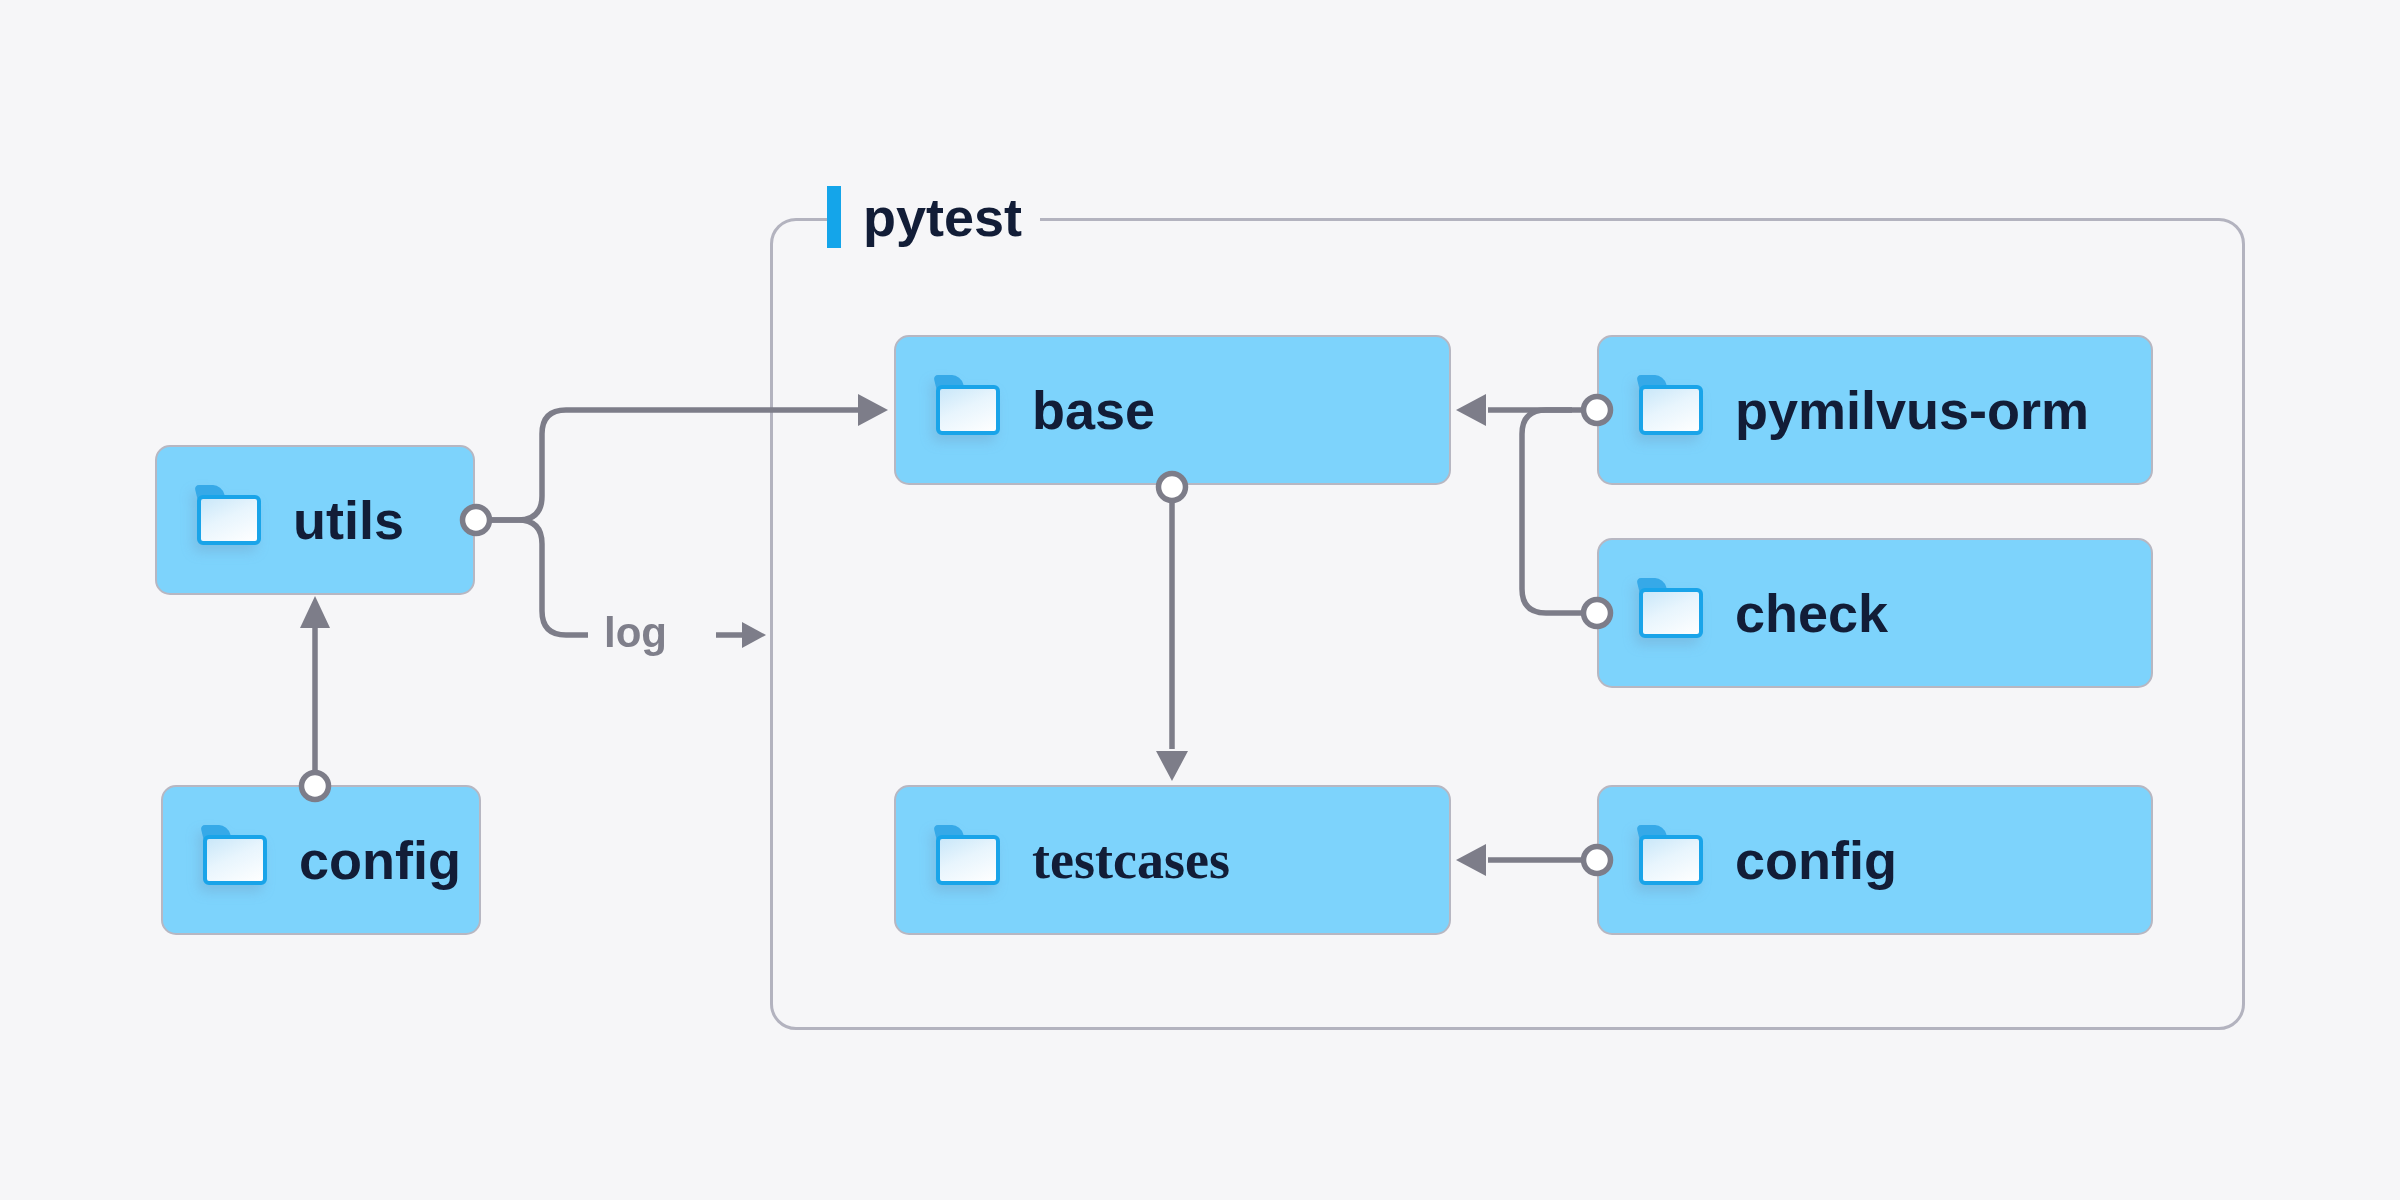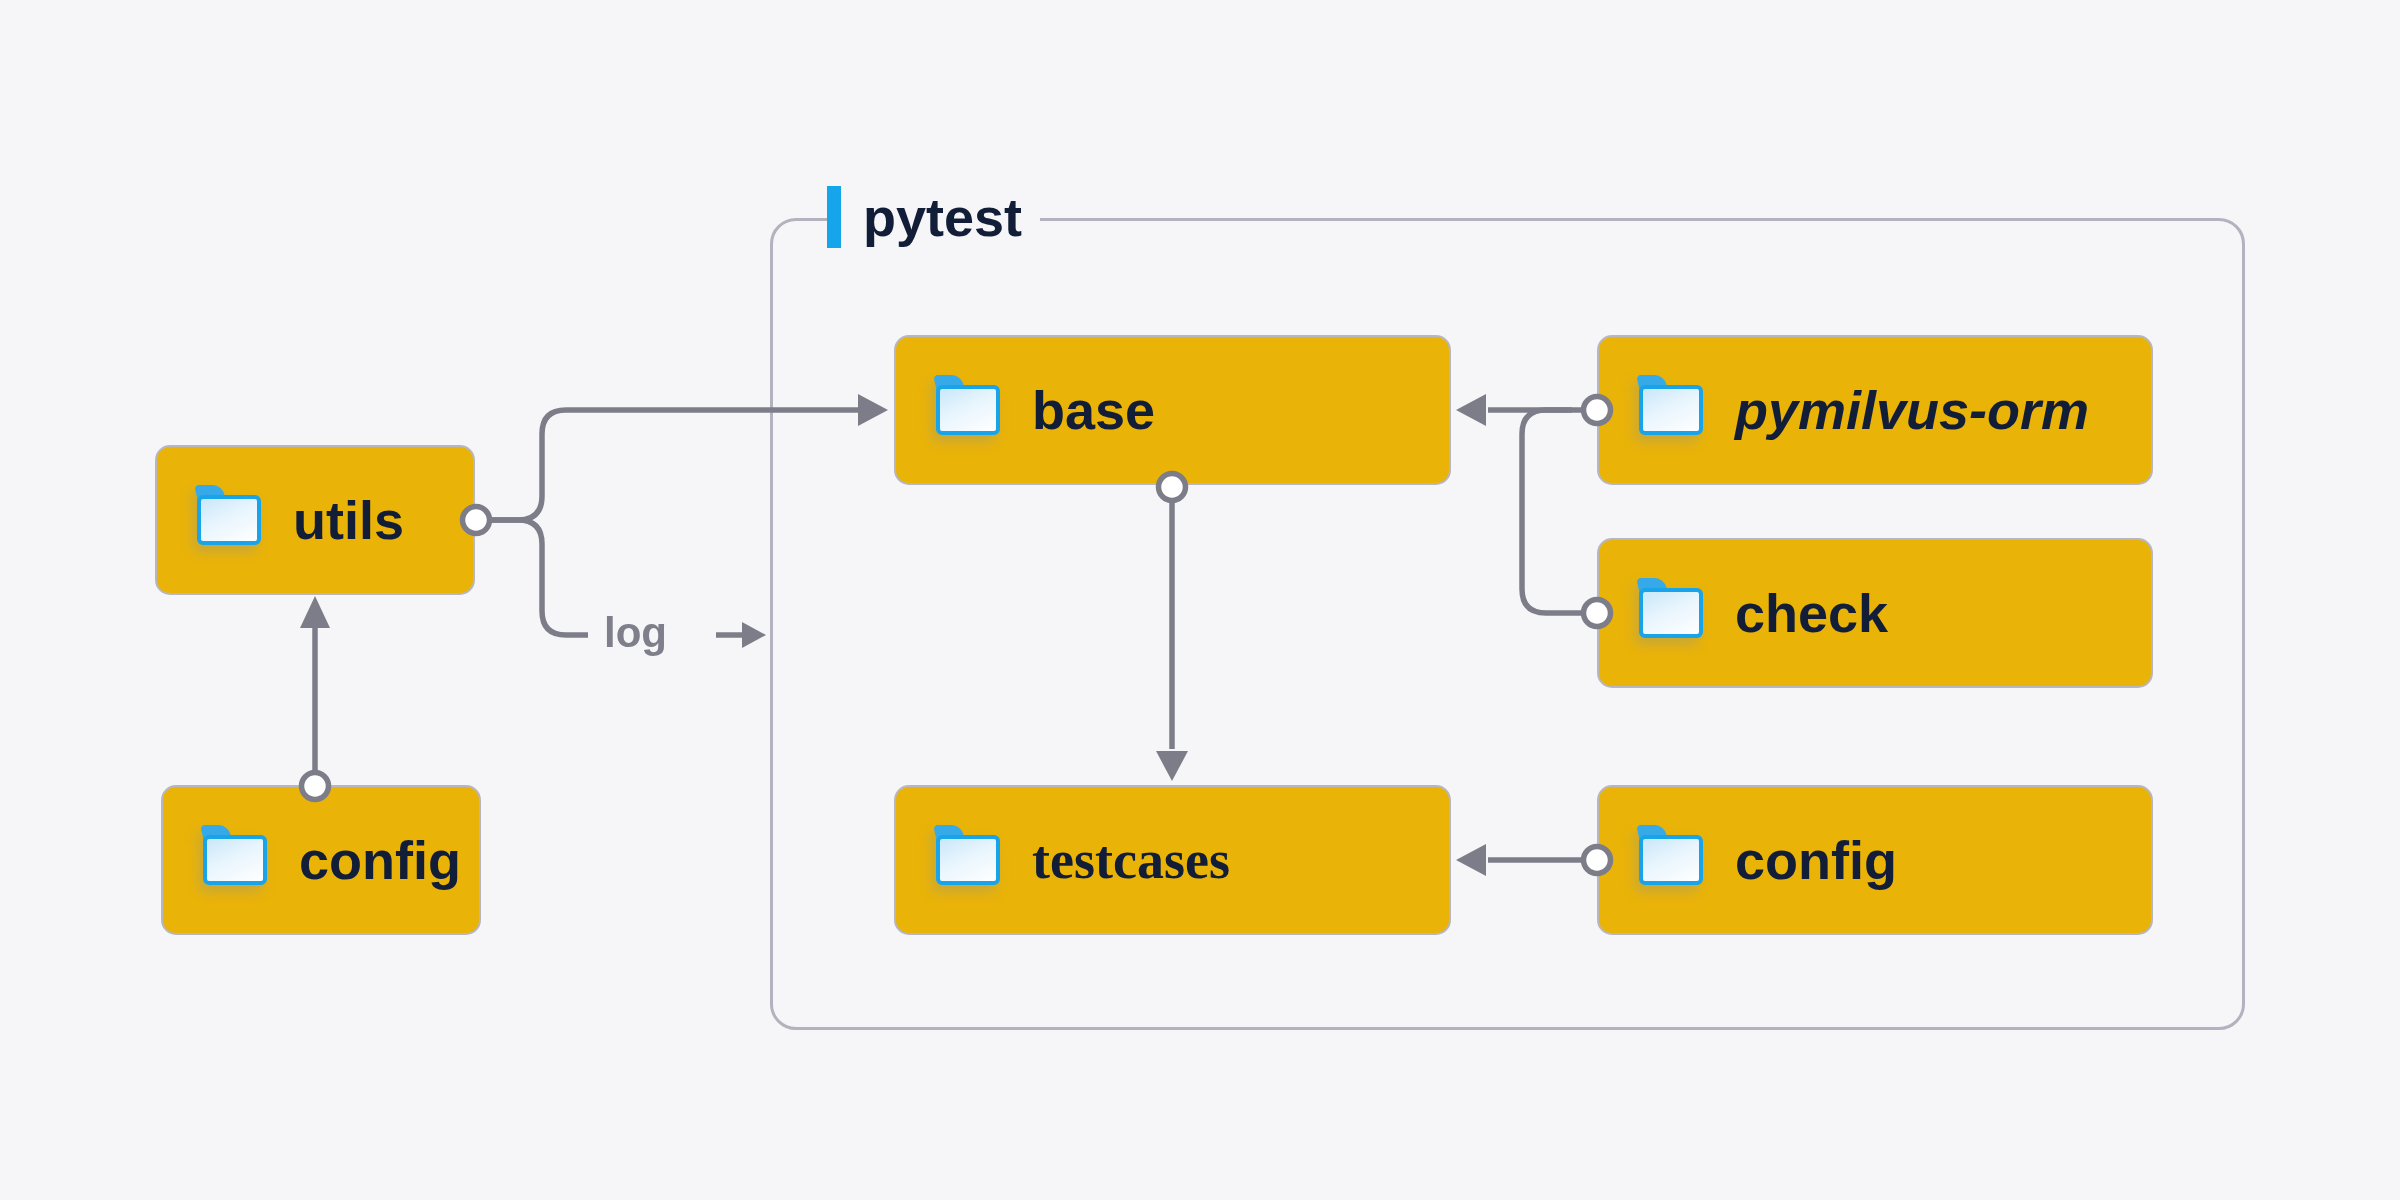--- a/index.html
+++ b/index.html
@@ -44,41 +44,41 @@
     font-size: 54px;
     font-weight: 700;
     color: #121d37;
     line-height: 62px;
     white-space: nowrap;
   }
 
   
   .node {
     position: absolute;
-    background: #eab308;
+    background: #7dd3fc;
     border: 2.5px solid #b7b7c2;
     border-radius: 15px;
     box-sizing: border-box;
     display: flex;
     align-items: center;
     padding-left: 40px;
     gap: 32px;
     z-index: 2;
   }
   .node-label {
     font-size: 54px;
     font-weight: 700;
     color: #121d37;
     white-space: nowrap;
   }
   .node-utils     { left: 155px;  top: 445px; width: 320px; height: 150px; }
   .node-config    { left: 161px;  top: 785px; width: 320px; height: 150px; }
   .node-base      { left: 894px;  top: 335px; width: 557px; height: 150px; }
   .node-testcases { left: 894px;  top: 785px; width: 557px; height: 150px; font-family: Liberation Serif, serif; }
-  .node-pymilvus  { left: 1597px; top: 335px; width: 556px; height: 150px; font-style: italic; }
+  .node-pymilvus  { left: 1597px; top: 335px; width: 556px; height: 150px; }
   .node-check     { left: 1597px; top: 538px; width: 556px; height: 150px; }
   .node-common    { left: 1597px; top: 785px; width: 556px; height: 150px; }
 
   
   .folder {
     position: relative;
     width: 64px; height: 50px;
     flex: 0 0 64px;
     filter: drop-shadow(-4px 7px 6px rgba(110, 140, 175, 0.28));
   }

